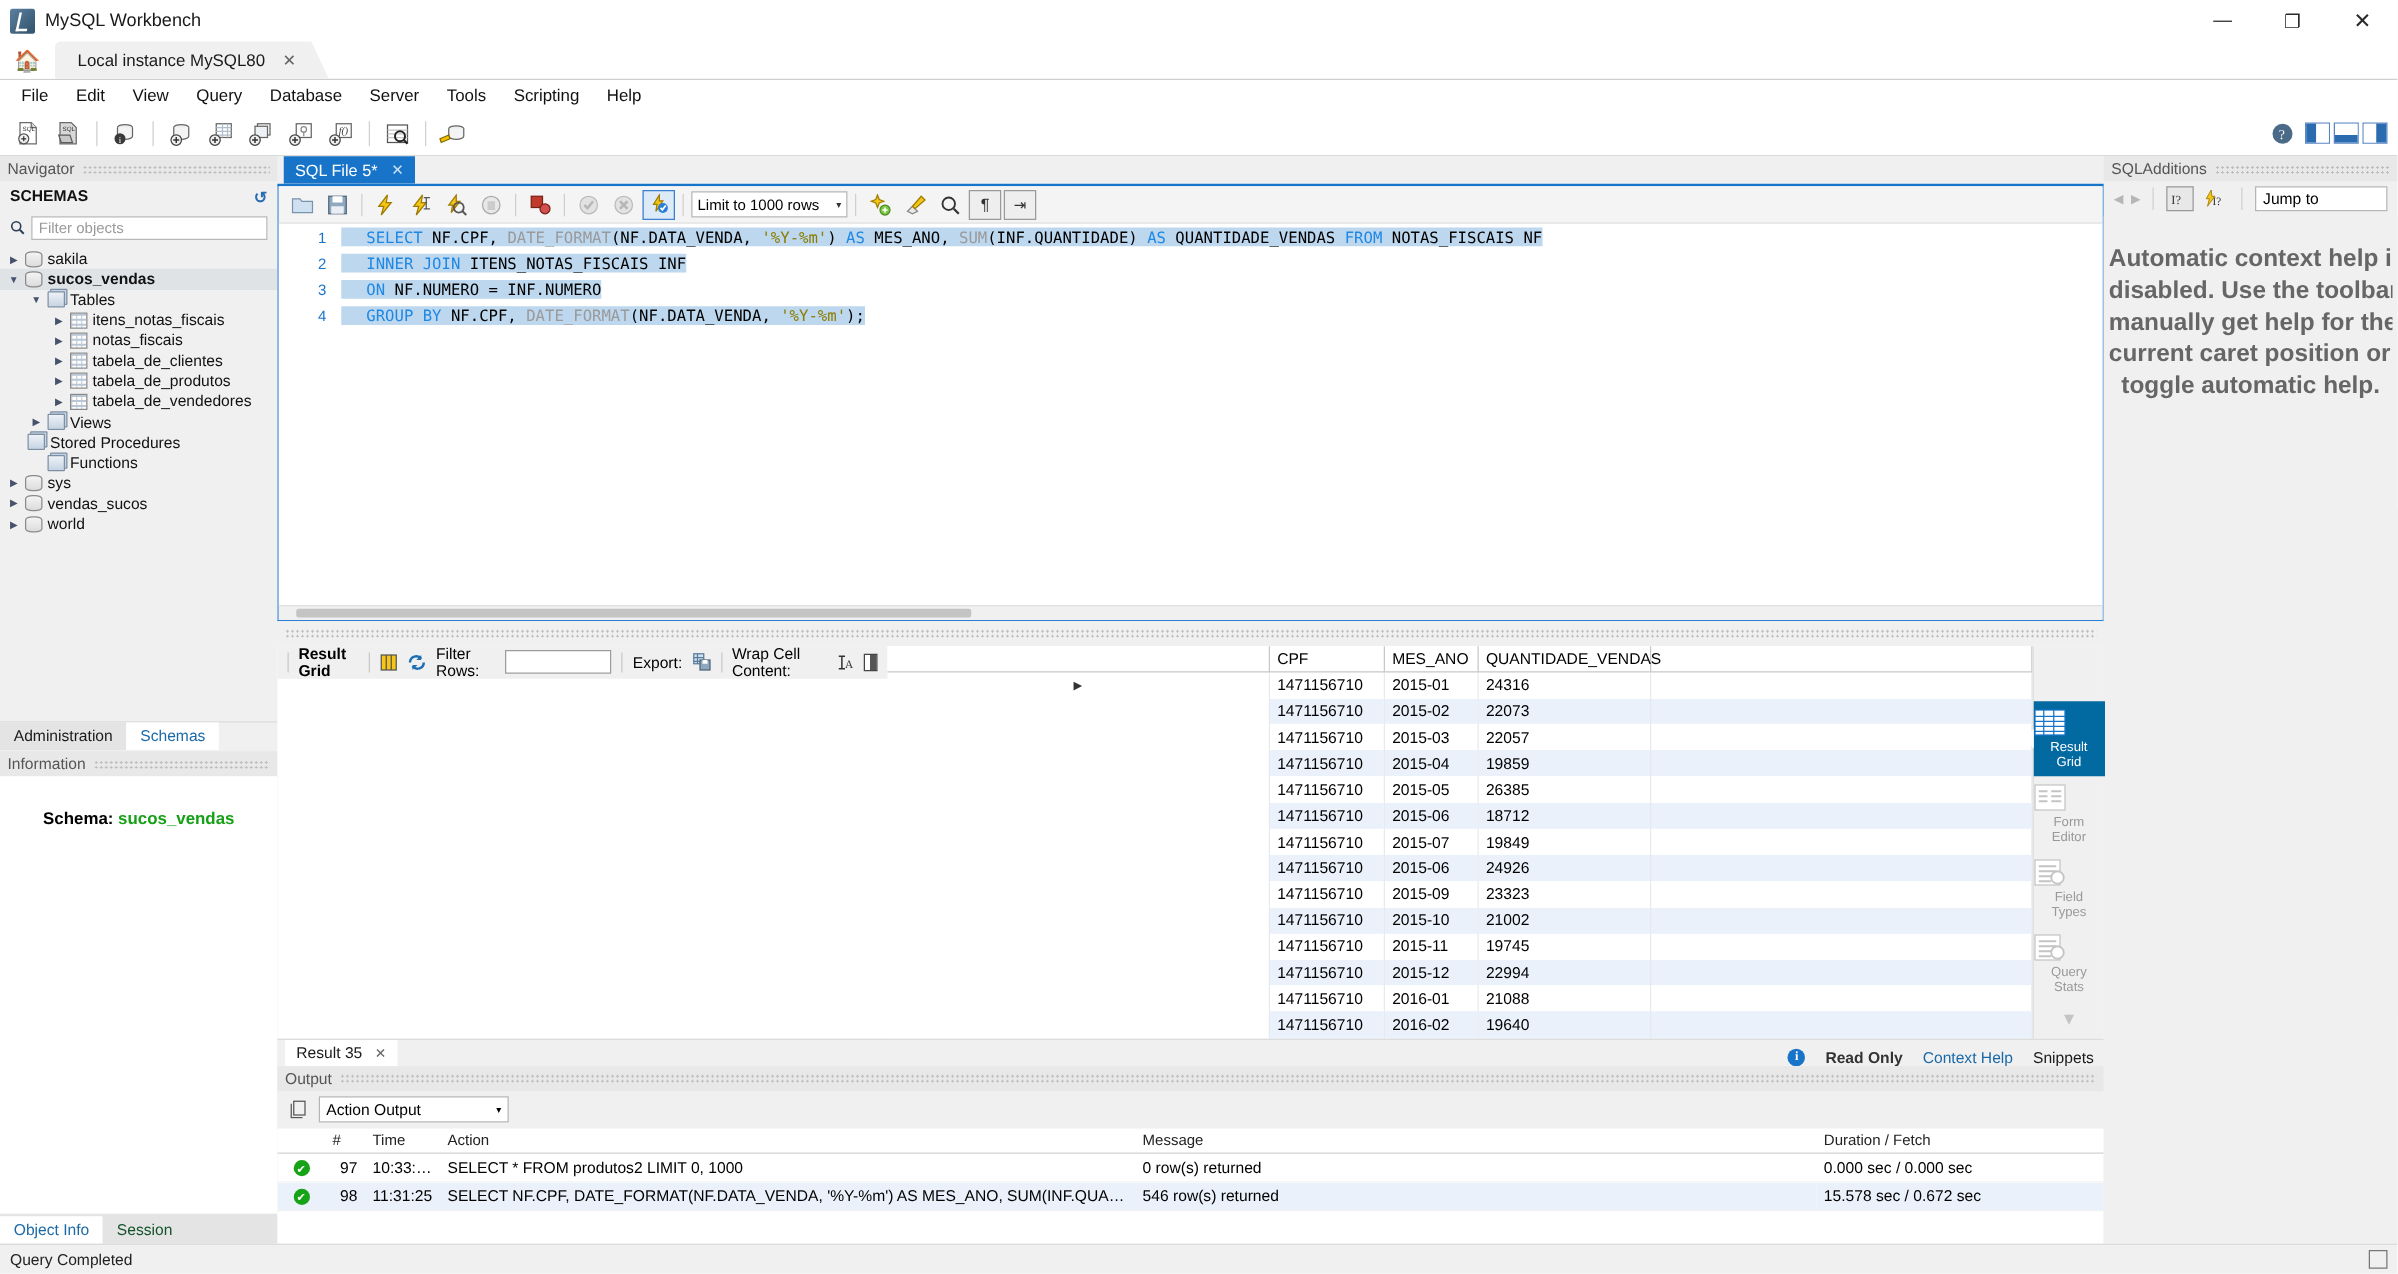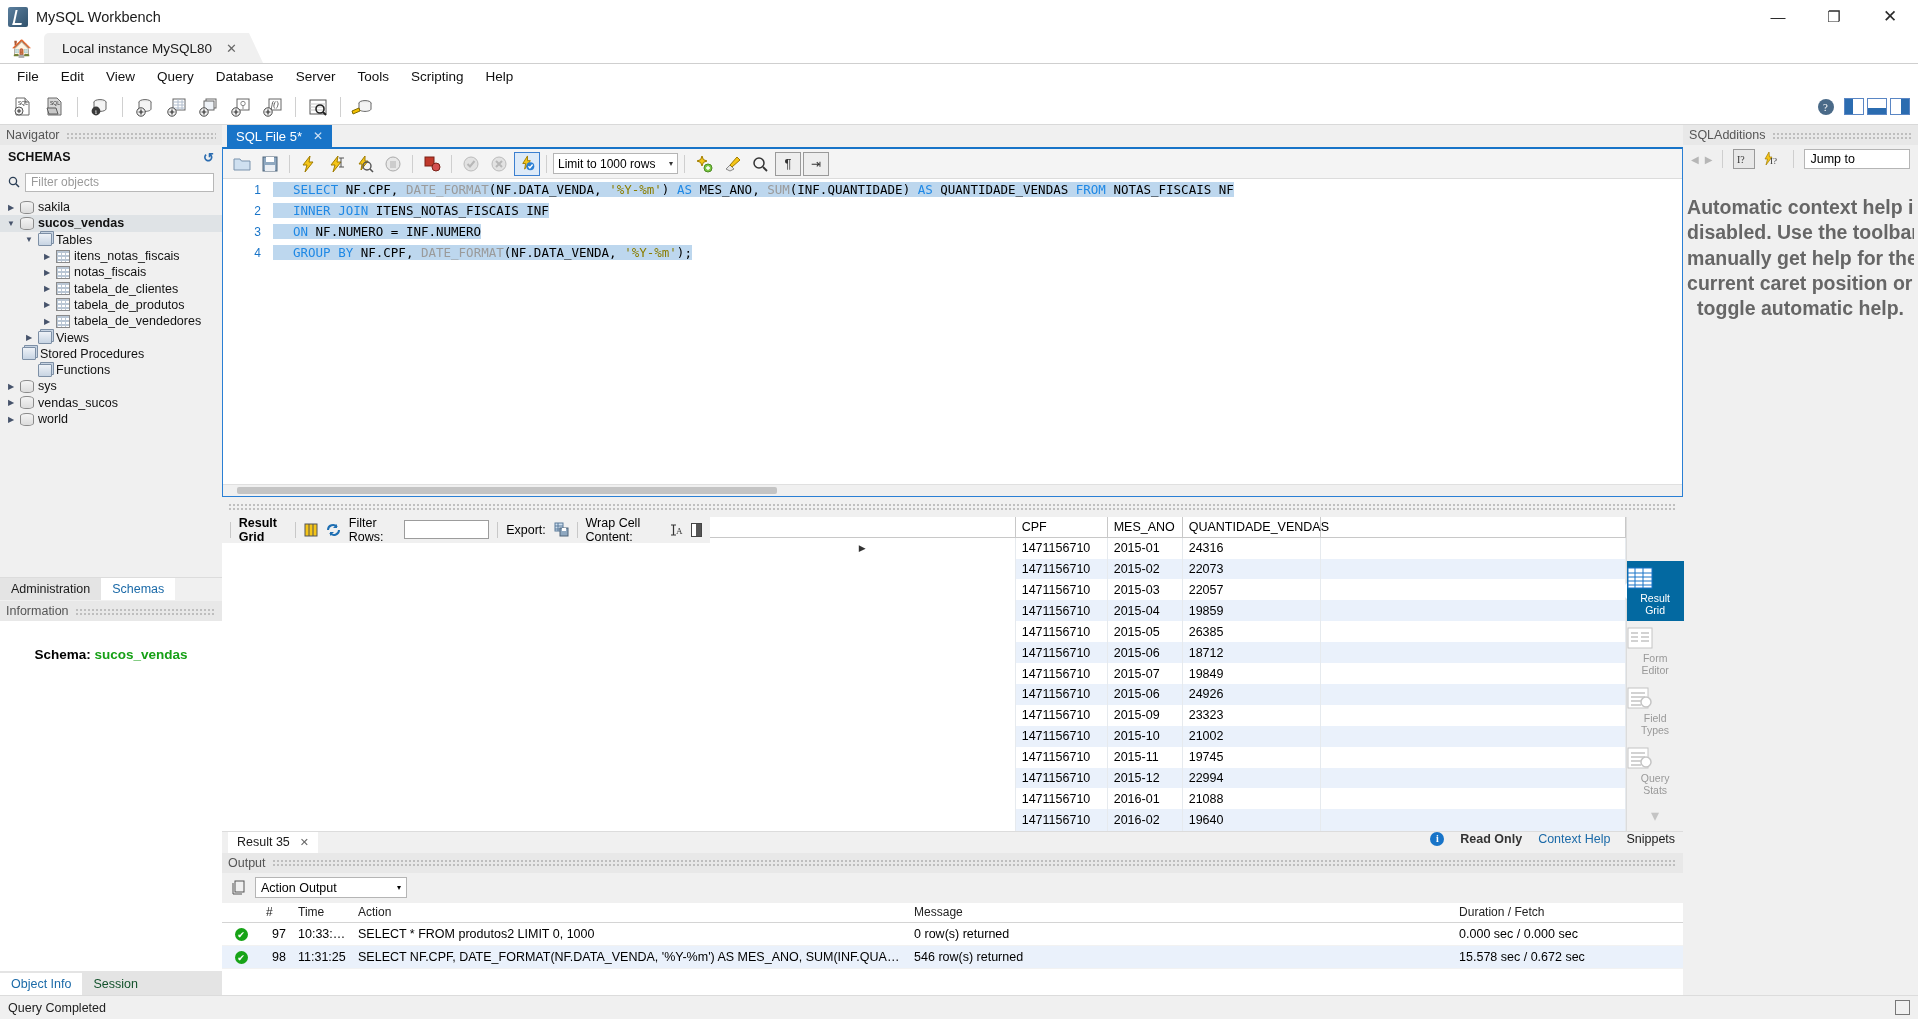--- a/index.html
+++ b/index.html
@@ -187,21 +187,21 @@
     display: flex; flex-direction: column; align-items: center; border-left: 1px solid #dcdcdc;
   }
   .gs-item { width: 57px; padding: 6px 0 5px; text-align: center; font-size: 10.5px;
              color: #999; line-height: 1.15; }
   .gs-item.active { background: #0369a1; color: #fff; position: relative; margin-top: 44px; }
   .gs-item.active::before {
     content: ""; position: absolute; left: -8px; top: 22px; border: 8px solid transparent;
     border-right-color: #fff; border-left: 0;
   }
   .gs-glyph { display: block; margin: 0 auto 3px; }
-  .result-tabs { height: 22px; display: flex; align-items: flex-start; background: #f0f0f0;
+  .result-tabs { height: 22px; display: flex; align-items: flex-end; background: #f0f0f0;
                  border-top: 1px solid #dcdcdc; padding-left: 6px; font-size: 12.5px; }
   .rtab { background: #fff; height: 21px; padding: 0 9px; display: flex; align-items: center;
           gap: 10px; color: #1a1a1a; }
   .rtab .x { color: #666; font-size: 11px; }
   .result-tabs .right { margin-left: auto; display: flex; align-items: center; gap: 16px; padding-right: 8px; }
   .readonly { color: #333; font-weight: bold; font-size: 12.5px; }
   .info-circle { width: 14px; height: 14px; border-radius: 50%; background: #1874c8; color: #fff;
                  font-size: 10px; display: inline-flex; align-items: center; justify-content: center;
                  font-weight: bold; font-family: "Liberation Serif", serif; }
   .ch-tab { color: #1b6aa8; }

